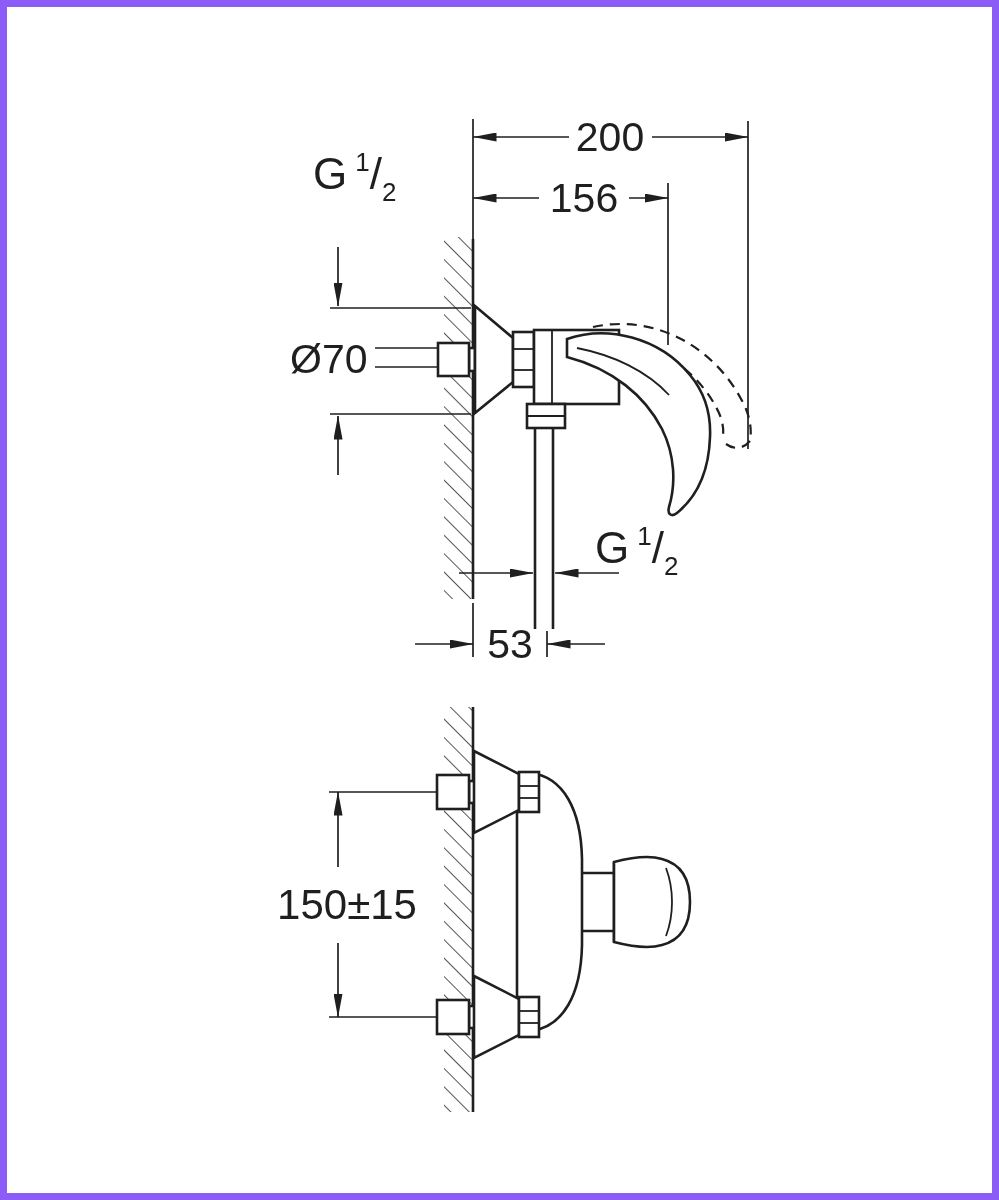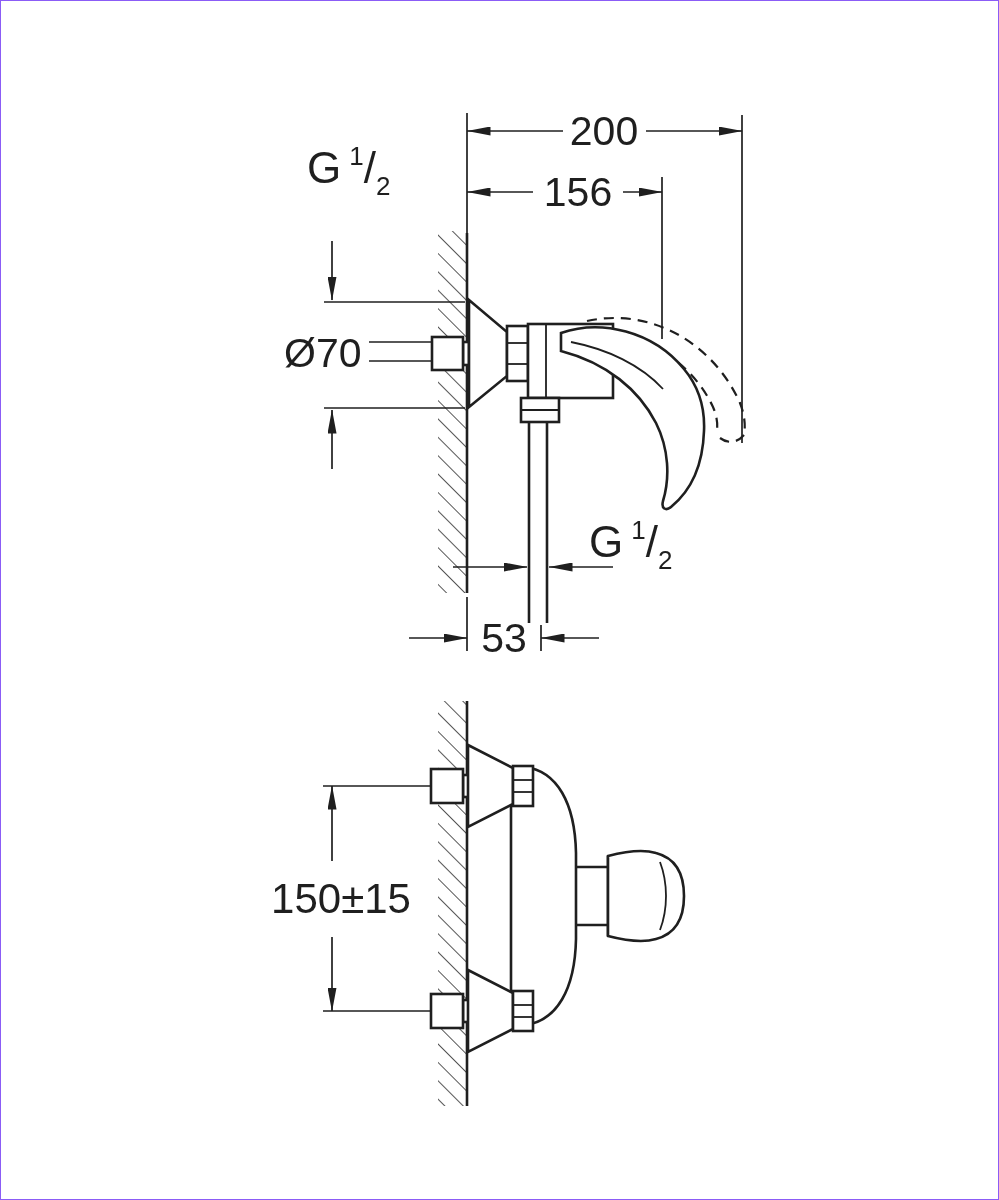--- a/index.html
+++ b/index.html
@@ -1,18 +1,18 @@
 <!DOCTYPE html>
 <html><head>
 <meta charset="utf-8">
 <style>
   html,body{margin:0;padding:0;background:#ffffff;}
   .canvas{
     width:999px;height:1200px;box-sizing:border-box;position:relative;
-    background:#ffffff;border:1px solid #8b5cf6;overflow:hidden;
+    background:#ffffff;border:7px solid #8b5cf6;overflow:hidden;
     font-family:"Liberation Sans","DejaVu Sans",sans-serif;
   }
   svg{position:absolute;left:0;top:0;}
   .o   {stroke:#1f1f1f;stroke-width:2.6;fill:none;stroke-linejoin:miter;}
   .of  {stroke:#1f1f1f;stroke-width:2.6;fill:#ffffff;stroke-linejoin:miter;}
   .thin{stroke:#1f1f1f;stroke-width:1.7;fill:none;}
   .dash{stroke:#1f1f1f;stroke-width:2.2;fill:none;stroke-dasharray:10 7;}
   .dash2{stroke:#1f1f1f;stroke-width:1.8;fill:none;stroke-dasharray:7 6;}
   .det {stroke:#1f1f1f;stroke-width:1.8;fill:none;}
   text{fill:#1f1f1f;font-family:"Liberation Sans","DejaVu Sans",sans-serif;}

